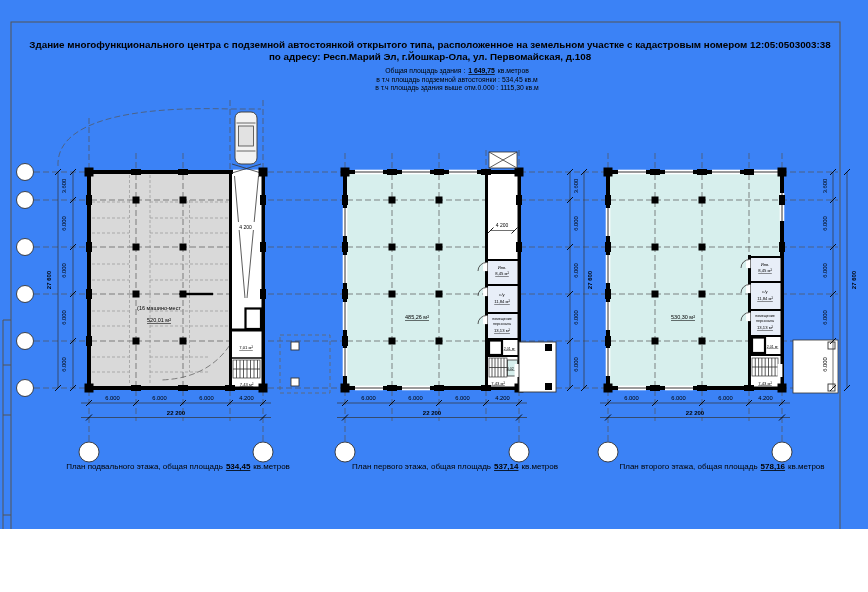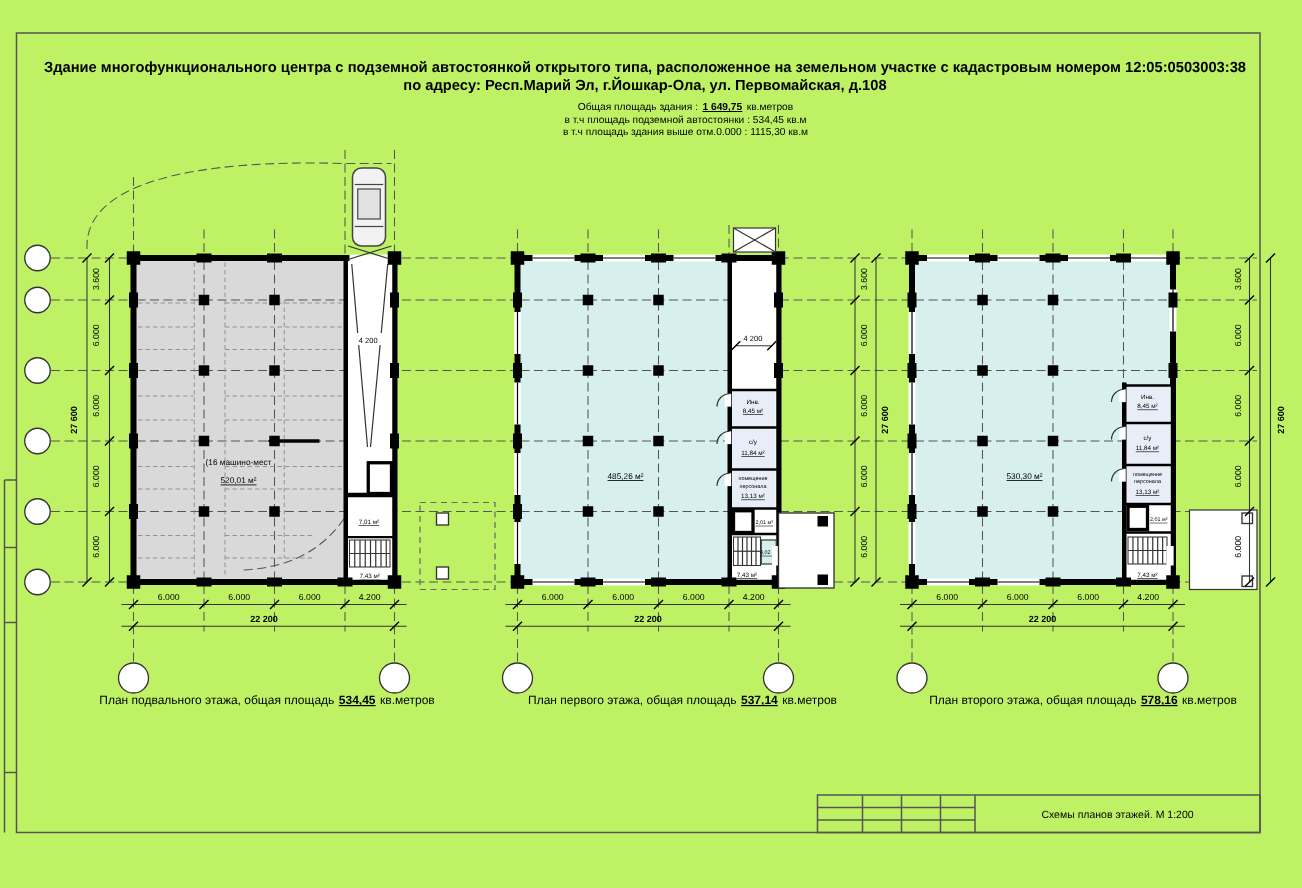--- a/index.html
+++ b/index.html
@@ -1,16 +1,16 @@
 <!DOCTYPE html>
 <html><head>
 <meta charset="utf-8">
 <style>
   html,body{margin:0;padding:0;background:#fff;}
-  #sheet{position:relative;width:868px;height:592px;background:#bef264;overflow:hidden;}
+  #sheet{position:relative;width:868px;height:529px;background:#3b82f6;overflow:hidden;}
   svg{font-family:"Liberation Sans",sans-serif;}
   text{fill:#000;}
   .mid{text-anchor:middle;}
   .t4{font-size:4.2px;}
   .t36{font-size:3.6px;}
   .t5{font-size:5px;}
   .t55{font-size:5.5px;}
   .t6{font-size:5.8px;}
   .t6b{font-size:6px;font-weight:bold;}
   .t7{font-size:7px;}

